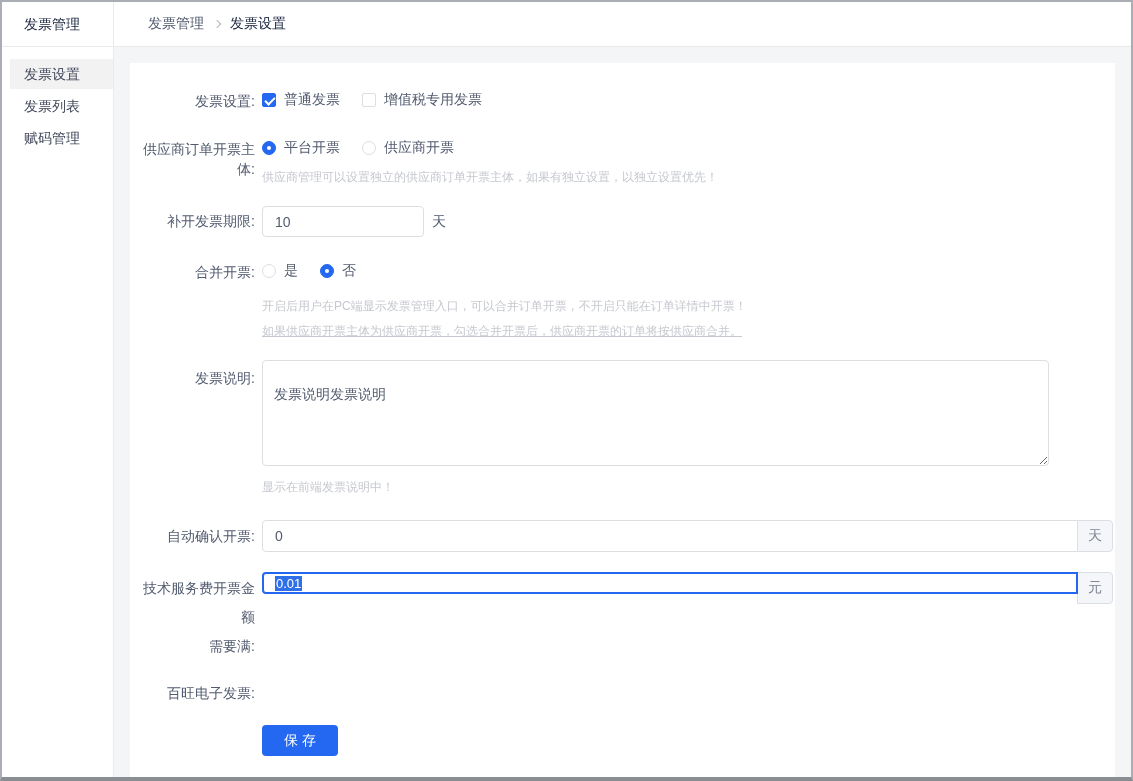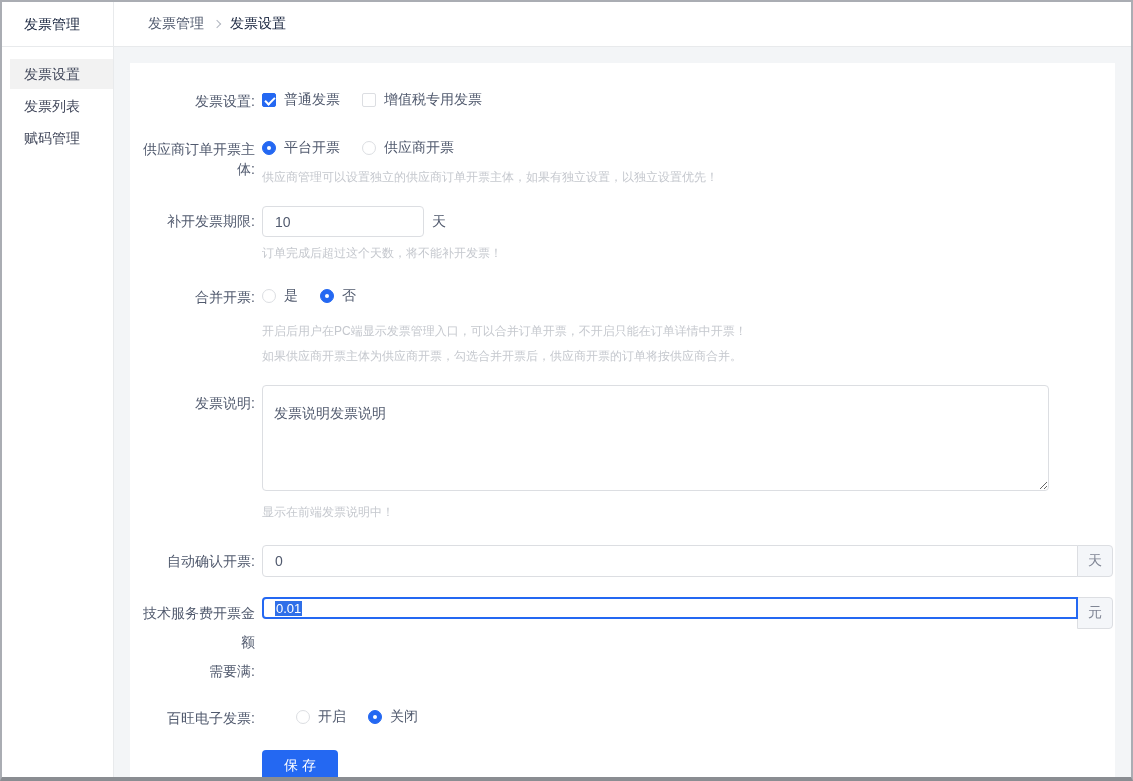--- a/index.html
+++ b/index.html
@@ -42,32 +42,32 @@
   .radio.checked::after { content:""; position:absolute; left:4px; top:4px; width:4px; height:4px; border-radius:50%; background:#fff; }
   
   .text-input { height:31px; border:1px solid #dcdee2; border-radius:4px; padding:0 12px; font-size:14px; color:#515a6e; font-family:inherit; outline:none; background:#fff; }
   .input-small { width:162px; }
   .unit-plain { font-size:14px; color:#515a6e; margin-left:8px; }
   .input-group { display:flex; width:851px; }
   .input-group .text-input { flex:1; border-radius:4px 0 0 4px; height:32px; }
   .input-append { width:36px; flex:0 0 36px; height:32px; margin-left:-1px; border:1px solid #dcdee2; border-radius:0 4px 4px 0; background:#f4f6f9; color:#808695; font-size:14px; display:flex; align-items:center; justify-content:center; }
   .input-focused { flex:1; height:22px; border:2px solid #2468f2; border-radius:4px 0 0 4px; background:#fff; display:flex; align-items:center; padding:0 11px; z-index:1; }
   .selection { background:#2f6fe8; color:#fff; font-size:13px; padding:0 1px; }
-  textarea.note { width:787px; height:106px; border:1px solid #dcdee2; border-radius:4px; padding:17px 11px; font-size:14px; color:#515a6e; font-family:inherit; line-height:20px; resize:both; outline:none; }
+  textarea.note { width:787px; height:106px; border:1px solid #dcdee2; border-radius:4px; padding:23px 11px; font-size:14px; color:#515a6e; font-family:inherit; line-height:20px; resize:both; outline:none; }
   .two-line { line-height:29px; padding-top:2px; }
   .save-btn { width:76px; height:31px; background:#2468f2; border:none; border-radius:4px; color:#fff; font-size:14px; font-family:inherit; cursor:pointer; }
   
   .r1 { margin-bottom:28px; }
   .r2 { margin-bottom:20px; }
   .r2 .help { margin-top:12px; }
   .r3 { margin-bottom:25px; }
   .r3 .help { margin-top:8px; }
   .r4 { margin-bottom:20px; }
   .r4 .help1 { margin-top:18px; }
-  .r4 .help2 { margin-top:8px; }
+  .r4 .help2 { margin-top:8px;text-decoration:underline; }
   .r5 { margin-bottom:24px; }
   .r5 .help { margin-top:9px; }
   .r6 { margin-bottom:20px; }
   .r6 .form-label { line-height:32px; }
   .r7 { margin-bottom:22px; }
   .r8 { margin-bottom:22px;gap:34px; }
   .r9 { margin-bottom:22px; }
 </style>
 </head>
 <body>
@@ -125,21 +125,20 @@
           </div>
         </div>
 
         <div class="form-row r3">
           <div class="form-label" style="line-height:31px;">补开发票期限:</div>
           <div class="ctrl">
             <div class="inline">
               <input class="text-input input-small" value="10" style="">
               <span class="unit-plain">天</span>
             </div>
-            <div class="help">订单完成后超过这个天数，将不能补开发票！</div>
           </div>
         </div>
 
         <div class="form-row r4">
           <div class="form-label">合并开票:</div>
           <div class="ctrl">
             <div class="inline">
               <span class="group-item">
                 <span class="radio"></span>
                 <span class="opt-label">是</span>
@@ -182,30 +181,20 @@
               <div class="input-focused">
                 <span class="selection">0.01</span>
               </div>
               <span class="input-append">元</span>
             </div>
           </div>
         </div>
 
         <div class="form-row r8">
           <div class="form-label">百旺电子发票:</div>
-          <div class="ctrl inline">
-            <span class="group-item">
-              <span class="radio"></span>
-              <span class="opt-label">开启</span>
-            </span>
-            <span class="group-item">
-              <span class="radio checked"></span>
-              <span class="opt-label">关闭</span>
-            </span>
-          </div>
         </div>
 
         <div class="form-row r9">
           <div class="form-label"></div>
           <div class="ctrl">
             <button class="save-btn">保 存</button>
           </div>
         </div>
 
       </div>

